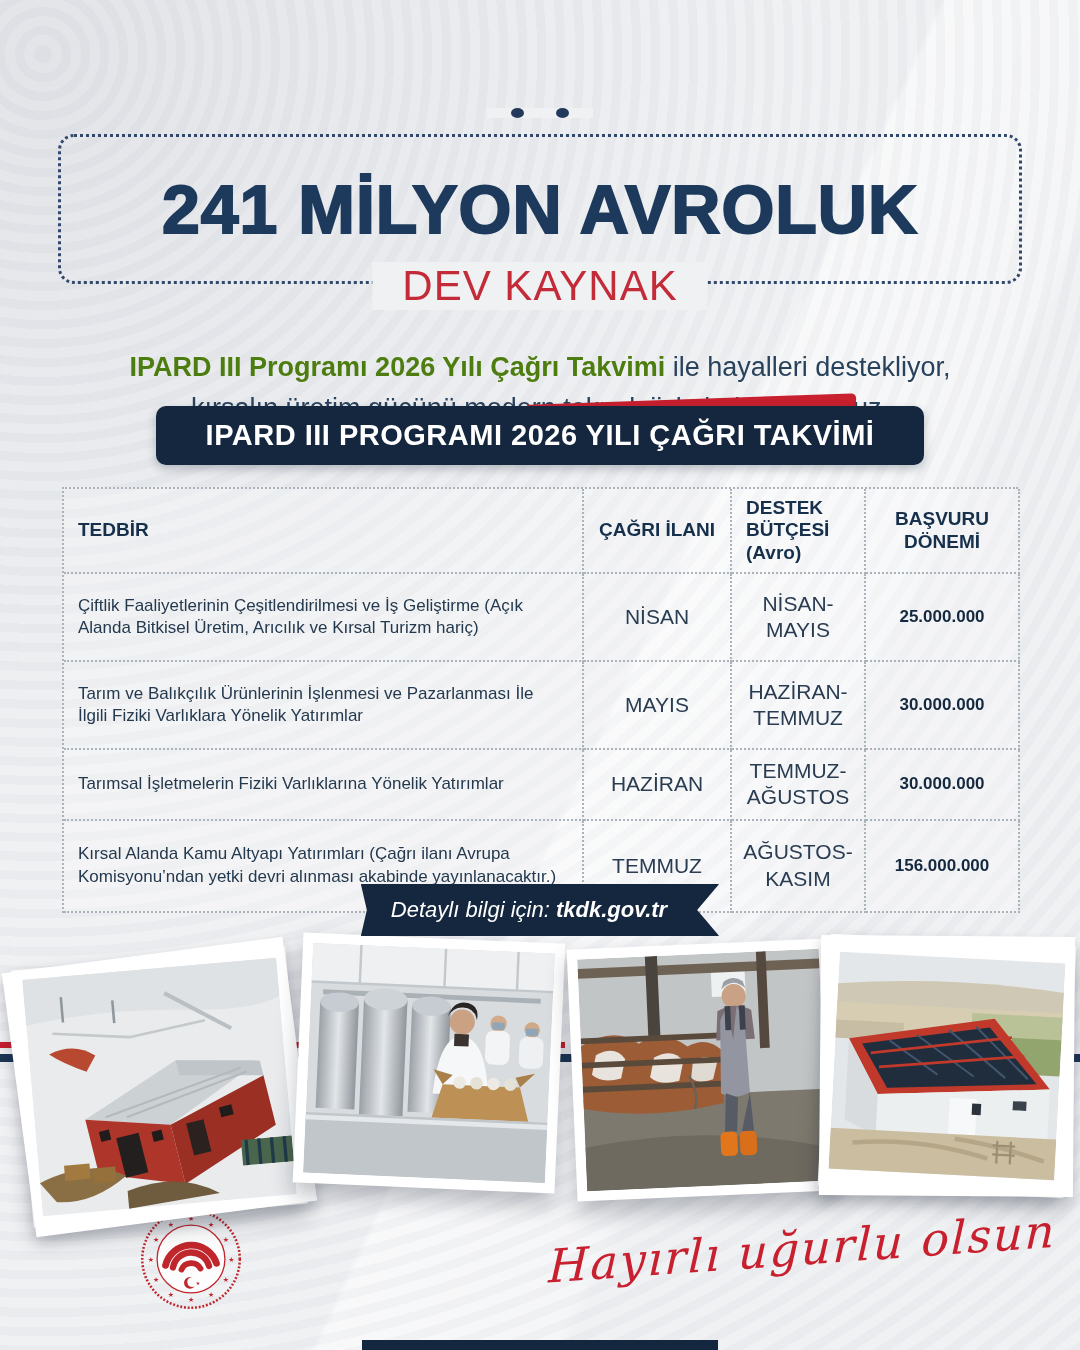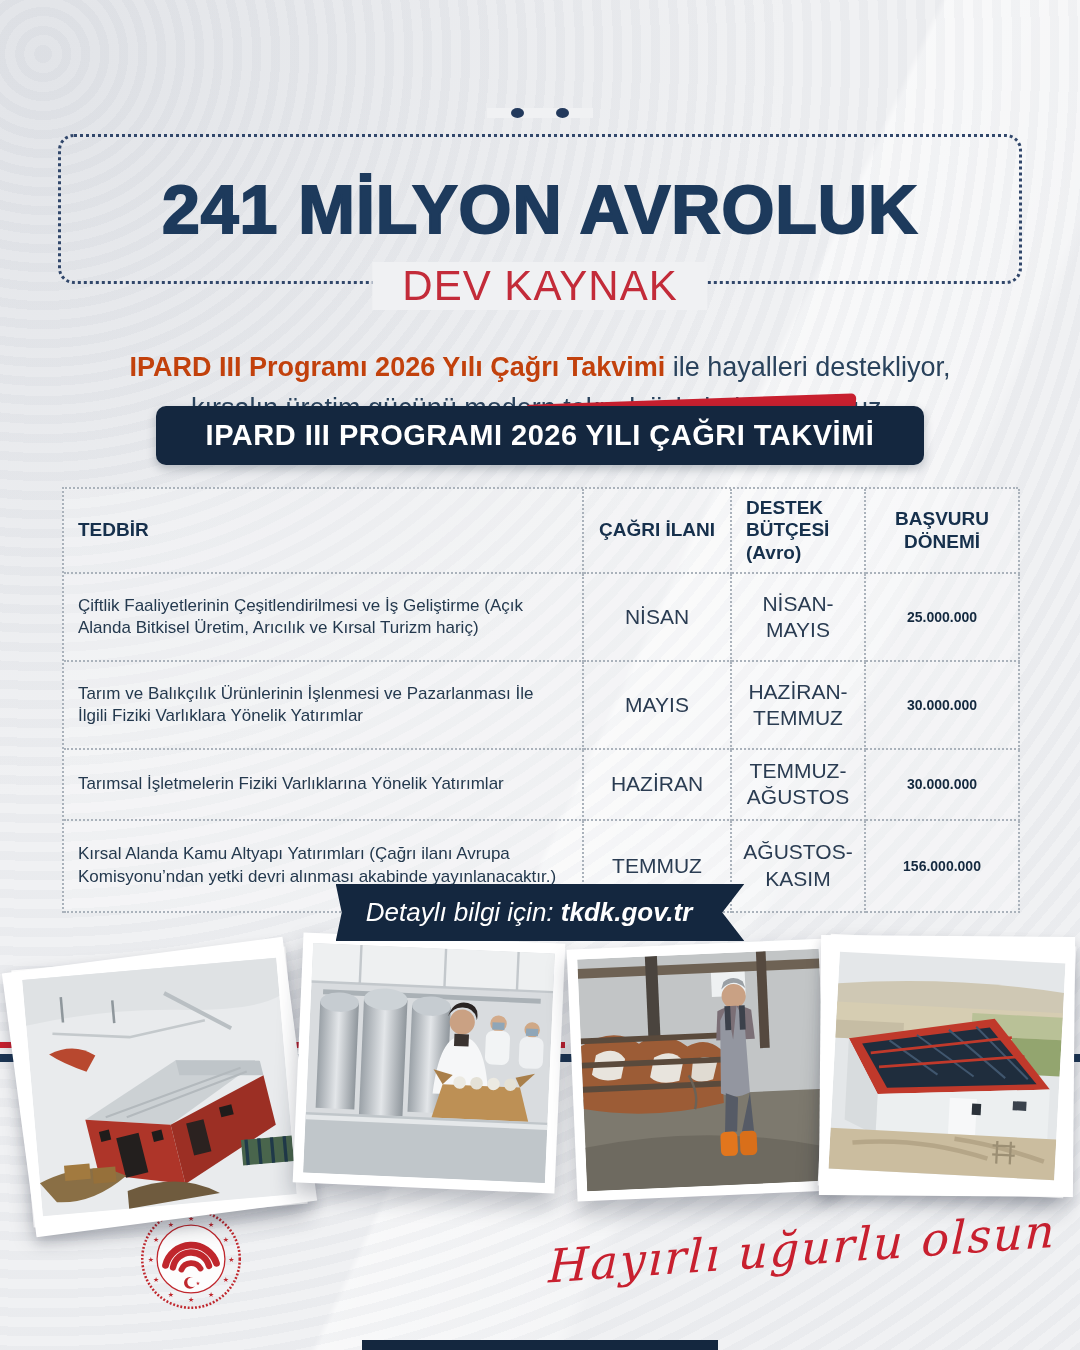--- a/index.html
+++ b/index.html
@@ -38,21 +38,21 @@
   .big-title{
     font-size:68px;font-weight:700;color:#1d3a5c;letter-spacing:1px;
     -webkit-text-stroke:2px #1d3a5c;white-space:nowrap;
   }
 
   
   .intro{
     position:absolute;top:320px;left:0;width:100%;z-index:2;
     text-align:center;font-size:27px;line-height:1.52;color:#29425c;
   }
-  .intro b{color:#c2410c;}
+  .intro b{color:#4d7c0f;}
 
   
   .banner-wrap{position:absolute;top:406px;left:0;width:100%;z-index:2;text-align:center;}
   .banner-red{
     position:absolute;top:-7px;left:50%;transform:translateX(-4%) rotate(-2deg);
     width:330px;height:42px;background:#c8202f;
     border-radius:10px 14px 110px 14px;z-index:1;
   }
   .banner{
     position:relative;display:inline-block;z-index:2;
@@ -71,27 +71,27 @@
   }
   .cell{
     border-right:2px dotted #aab2bb;border-bottom:2px dotted #aab2bb;
     display:flex;align-items:center;justify-content:center;
     text-align:center;padding:8px 10px;
   }
   .cell.h{min-height:56px;font-weight:700;font-size:19px;color:#16304c;line-height:1.18;}
   .cell.h.left, .cell.left{justify-content:flex-start;text-align:left;padding-left:14px;padding-right:16px;}
   .cell.tedbir{font-size:17px;color:#24394e;line-height:1.32;}
   .cell.month{font-size:21px;color:#2a3c52;line-height:1.25;}
-  .cell.budget{font-size:14px;font-weight:700;color:#14293f;}
+  .cell.budget{font-size:17px;font-weight:700;color:#14293f;}
   .r-tall{min-height:88px;} .r-mid{min-height:58px;} .r-last{min-height:92px;}
 
   
   .info-ribbon{
     position:absolute;top:884px;left:50%;transform:translateX(-50%);z-index:4;
-    background:#14273f;color:#fff;font-style:italic;font-size:26px;
+    background:#14273f;color:#fff;font-style:italic;font-size:22px;
     padding:13px 52px 13px 30px;white-space:nowrap;
     clip-path:polygon(0 0,100% 0,calc(100% - 22px) 50%,100% 100%,0 100%,6px 50%);
   }
   .info-ribbon b{font-weight:700;}
 
   
   .line-red{
     position:absolute;left:0;top:1042px;width:100%;height:6px;z-index:1;
     background:repeating-linear-gradient(90deg,#c8202f 0 13px,transparent 13px 24px);
   }

